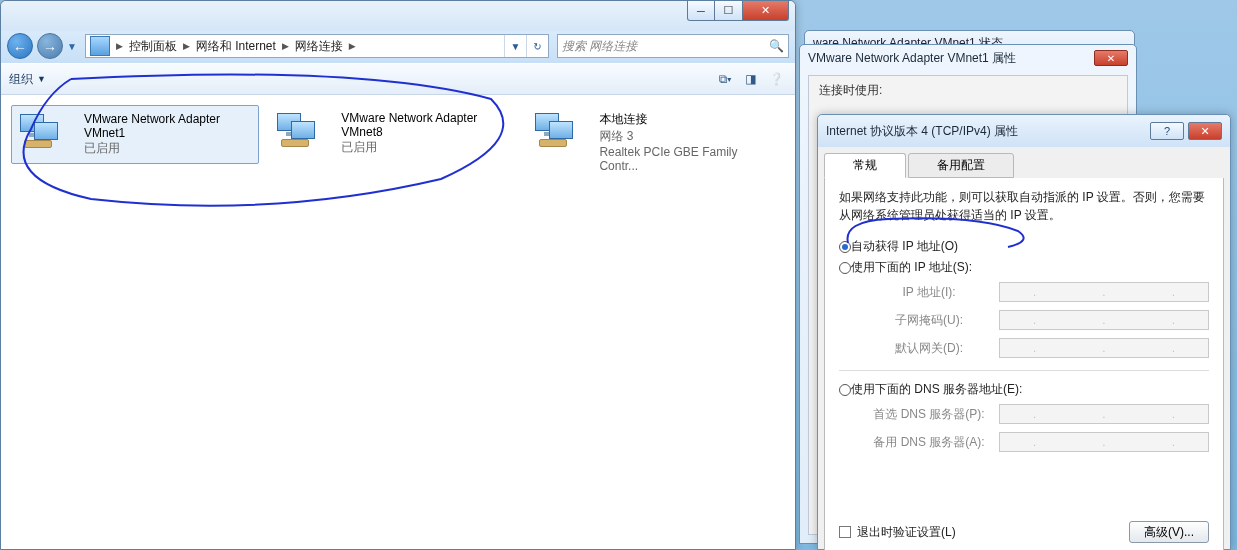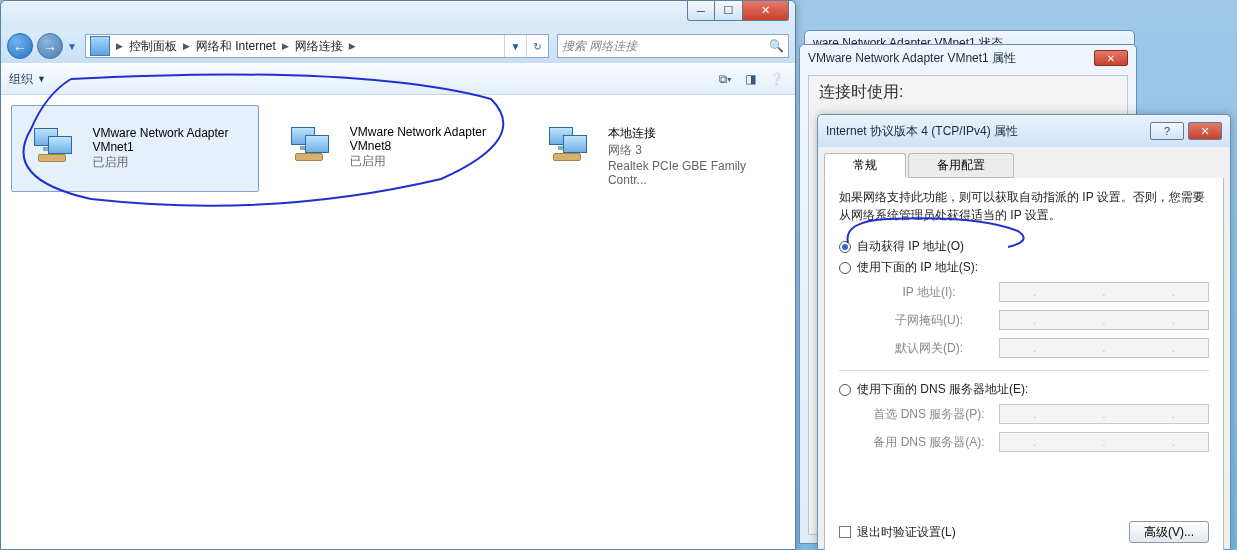--- a/index.html
+++ b/index.html
@@ -43,21 +43,21 @@
     display:flex; align-items:center; padding:0 8px; font-size:12px; color:#1b3a5f;
   }
   .toolbar .org { display:flex; align-items:center; gap:4px; }
   .toolbar .right { margin-left:auto; display:flex; gap:6px; align-items:center; }
   .tool-icon { width:20px; height:20px; display:flex; align-items:center; justify-content:center; color:#335a86; }
 
   .content {
     position:absolute; top:94px; left:0; right:0; bottom:0; background:#fff; padding:10px; display:flex; gap:10px; align-items:flex-start;
   }
   .conn-item {
-    width:248px; display:flex; gap:25px; padding:20px; font-size:12px; color:#222;
+    width:248px; display:flex; gap:25px; padding:6px; font-size:12px; color:#222;
   }
   .conn-item.selected { border:1px solid #7da2ce; background:#e5f0fb; border-radius:2px; }
   .conn-icon { width:44px; height:40px; position:relative; }
   .conn-icon .mon { position:absolute; left:2px; top:2px; width:24px; height:18px; background:linear-gradient(#bfe4ff,#6fb0e6); border:1px solid #2f6aa5; }
   .conn-icon .mon::after { content:""; position:absolute; left:8px; top:18px; width:8px; height:4px; background:#8aa9c6; }
   .conn-icon .mon2 { position:absolute; left:16px; top:10px; width:24px; height:18px; background:linear-gradient(#bfe4ff,#6fb0e6); border:1px solid #2f6aa5; }
   .conn-icon .plug { position:absolute; left:6px; top:28px; width:28px; height:8px; background:#d7b26a; border:1px solid #a8864a; border-radius:2px; }
   .conn-text .name { color:#000; }
   .conn-text .sub  { color:#666; }
 
@@ -71,41 +71,41 @@
   .adapter-prop {
     position:absolute; left:799px; top:44px; width:338px; height:500px;
     background:linear-gradient(#eef5fd,#e1edf9); border:1px solid #6a8fb4; border-radius:5px 5px 0 0;
   }
   .adapter-prop .titlebar2 { height:26px; display:flex; align-items:center; padding:0 8px; font-size:12px; color:#1b2a3a; }
   .adapter-prop .titlebar2 .xbtn { margin-left:auto; width:34px; height:16px; background:linear-gradient(#e67a6a,#c8402c); color:#fff; font-size:10px; display:flex; align-items:center; justify-content:center; border:1px solid #8a2e22; border-radius:2px;}
   .adapter-prop .inner { position:absolute; left:8px; right:8px; top:30px; bottom:8px; background:#f3f3f3; border:1px solid #bfcad6; }
   .tabs-row { display:flex; height:22px; background:#f3f3f3; margin-left:4px; }
   .tabitem { padding:2px 10px; font-size:12px; border:1px solid #b9b9b9; border-bottom:none; background:#fff; margin-right:2px; border-radius:3px 3px 0 0; }
   .tabitem.inactive { background:#ececec; }
-  .subinfo { font-size:16px; color:#333; padding:6px 10px 0; }
+  .subinfo { font-size:12px; color:#333; padding:6px 10px 0; }
 
   
   .ipv4 {
     position:absolute; left:817px; top:114px; width:414px; height:436px;
     background:#f0f0f0; border:1px solid #6a8fb4; border-radius:5px 5px 0 0;
     box-shadow:0 0 10px rgba(0,0,0,.25);
   }
   .ipv4 .titlebar3 {
     height:28px; background:linear-gradient(#e9f3fd,#cfe2f6); display:flex; align-items:center;
     padding:16px 8px; font-size:12px; color:#1b2a3a; border-radius:5px 5px 0 0;
   }
   .ipv4 .titlebar3 .btns { margin-left:auto; display:flex; gap:4px; }
   .ipv4 .titlebar3 .hbtn { width:34px; height:18px; border:1px solid #5f7a99; background:linear-gradient(#f3f9ff,#cfe3f7); font-size:11px; display:flex; align-items:center; justify-content:center; color:#2a4a72; border-radius:2px;}
   .ipv4 .titlebar3 .hbtn.close { background:linear-gradient(#e67a6a,#c8402c); color:#fff;}
   .ipv4 .tabs4 { display:flex; margin:6px 6px 0; }
   .ipv4 .tab4 { padding:3px 28px; font-size:12px; border:1px solid #b9b9b9; background:#fff; border-bottom:1px solid #fff; border-radius:3px 3px 0 0; margin-right:2px;}
   .ipv4 .tab4.inactive { background:#ececec; border-bottom:1px solid #b9b9b9; }
   .ipv4 .panel { margin:0 6px 6px; border:1px solid #b9b9b9; border-top:none; background:#fff; height:calc(100% - 58px); padding:10px 14px; font-size:12px; color:#222; display:flex; flex-direction:column; }
   .desc { line-height:1.5; margin-bottom:12px; }
-  .radio-row { display:flex; align-items:center; gap:6px; margin:2px 0; }
+  .radio-row { display:flex; align-items:center; margin:2px 0; }
   .radio { width:12px; height:12px; border:1px solid #555; border-radius:50%; display:inline-flex; align-items:center; justify-content:center; }
   .radio.checked::after { content:""; width:6px; height:6px; background:#2a6ad0; border-radius:50%; }
   .field-row { display:flex; align-items:center; margin:4px 0 4px 20px;text-align:center; }
   .field-row label { width:140px; color:#888; }
   .field-row .ipbox { flex:1; height:20px; background:#f4f4f4; border:1px solid #c9c9c9; display:flex; align-items:center; justify-content:space-around; color:#bbb; font-size:10px;}
   .sep-line { border-top:1px solid #ddd; margin:8px 0; }
   .chk-row { display:flex; align-items:center; gap:6px; margin-top:auto; }
   .chkbox { width:12px; height:12px; border:1px solid #777; background:#fff; }
   .adv-btn, .ok-btn, .cancel-btn {
     height:22px; padding:0 14px; font-size:12px; border:1px solid #8a98a8; background:linear-gradient(#fefefe,#e4e8ec); border-radius:3px;

